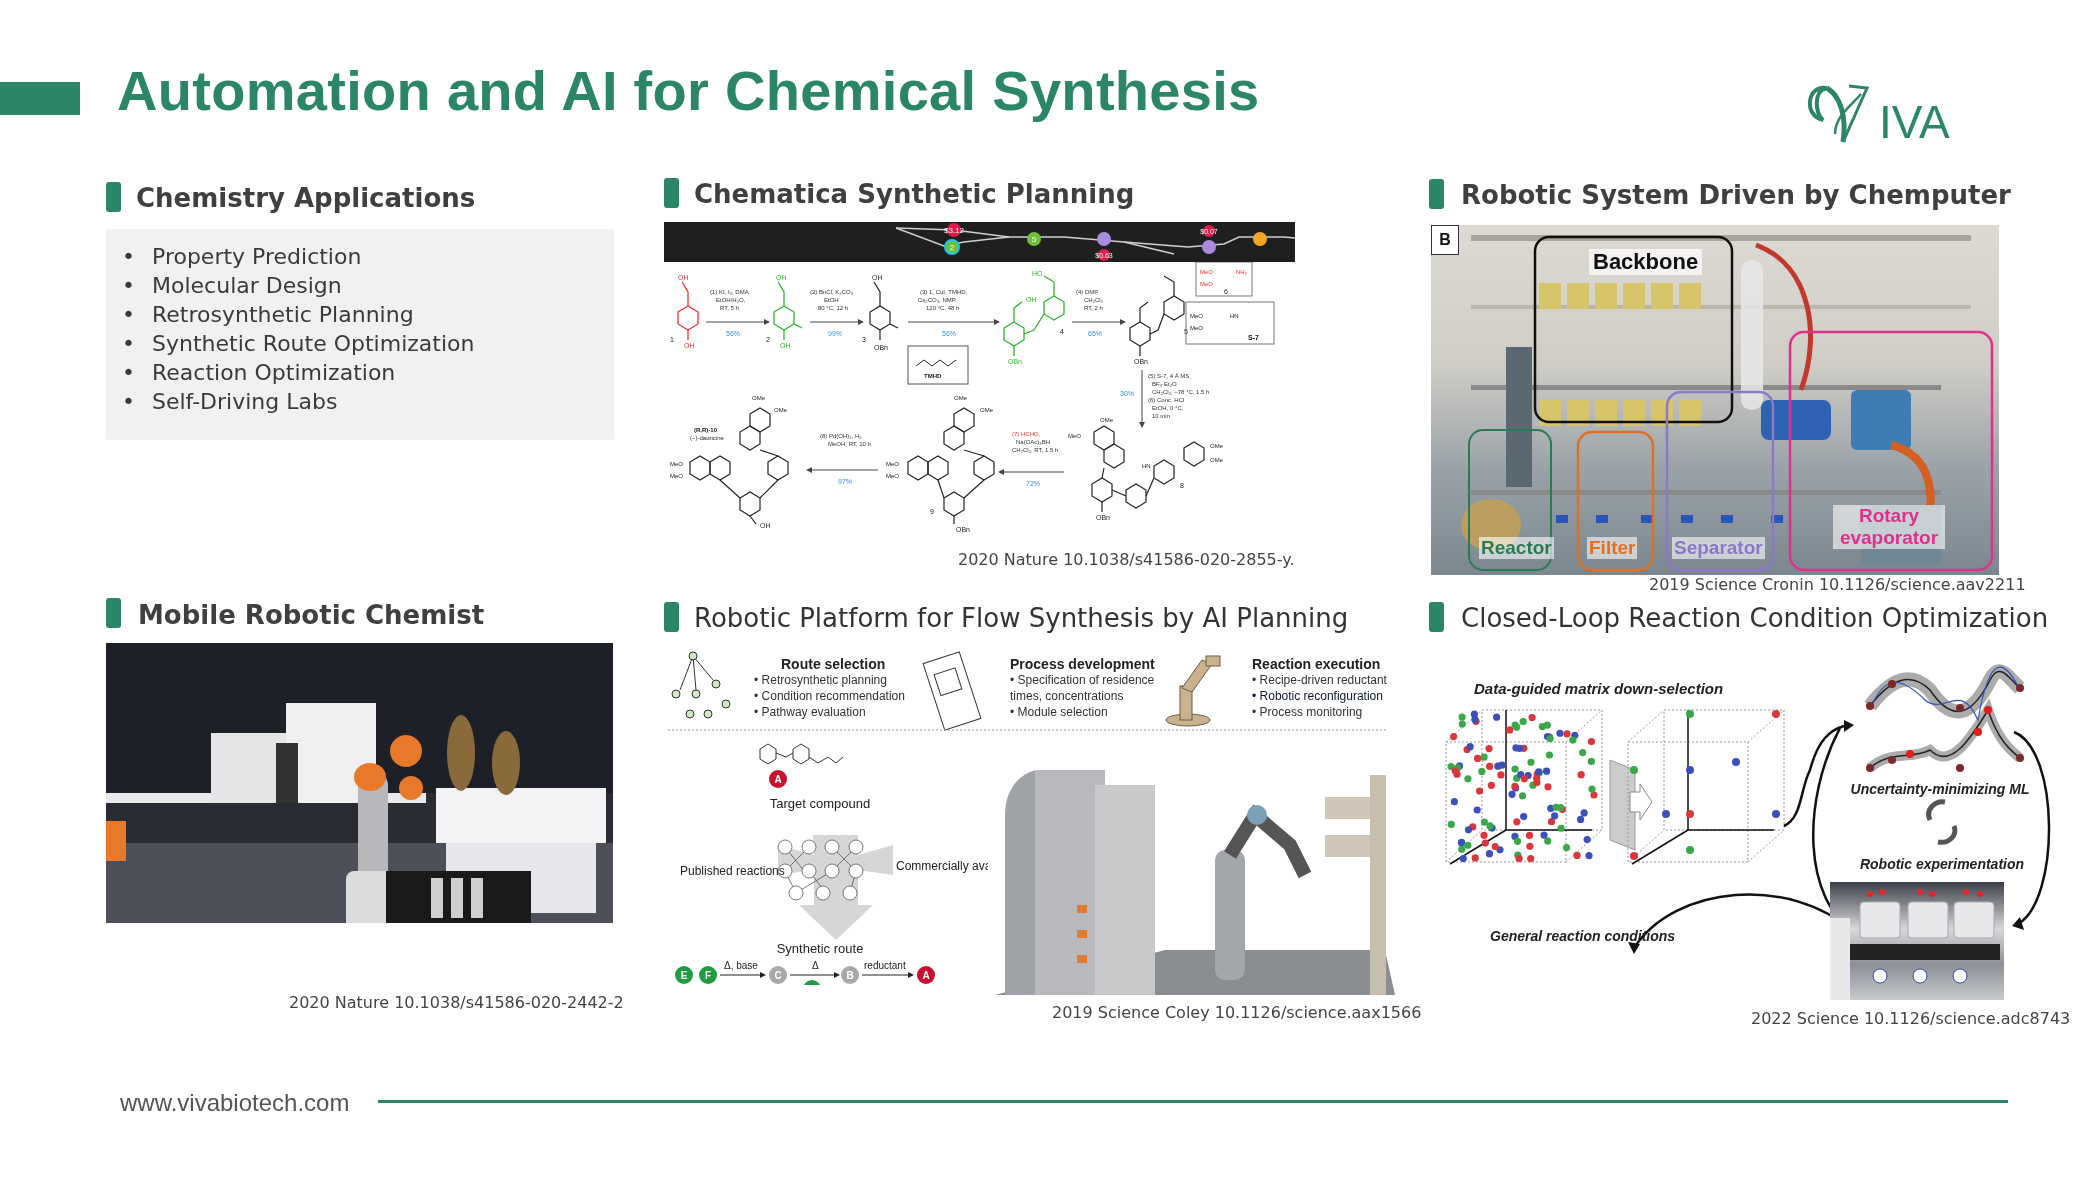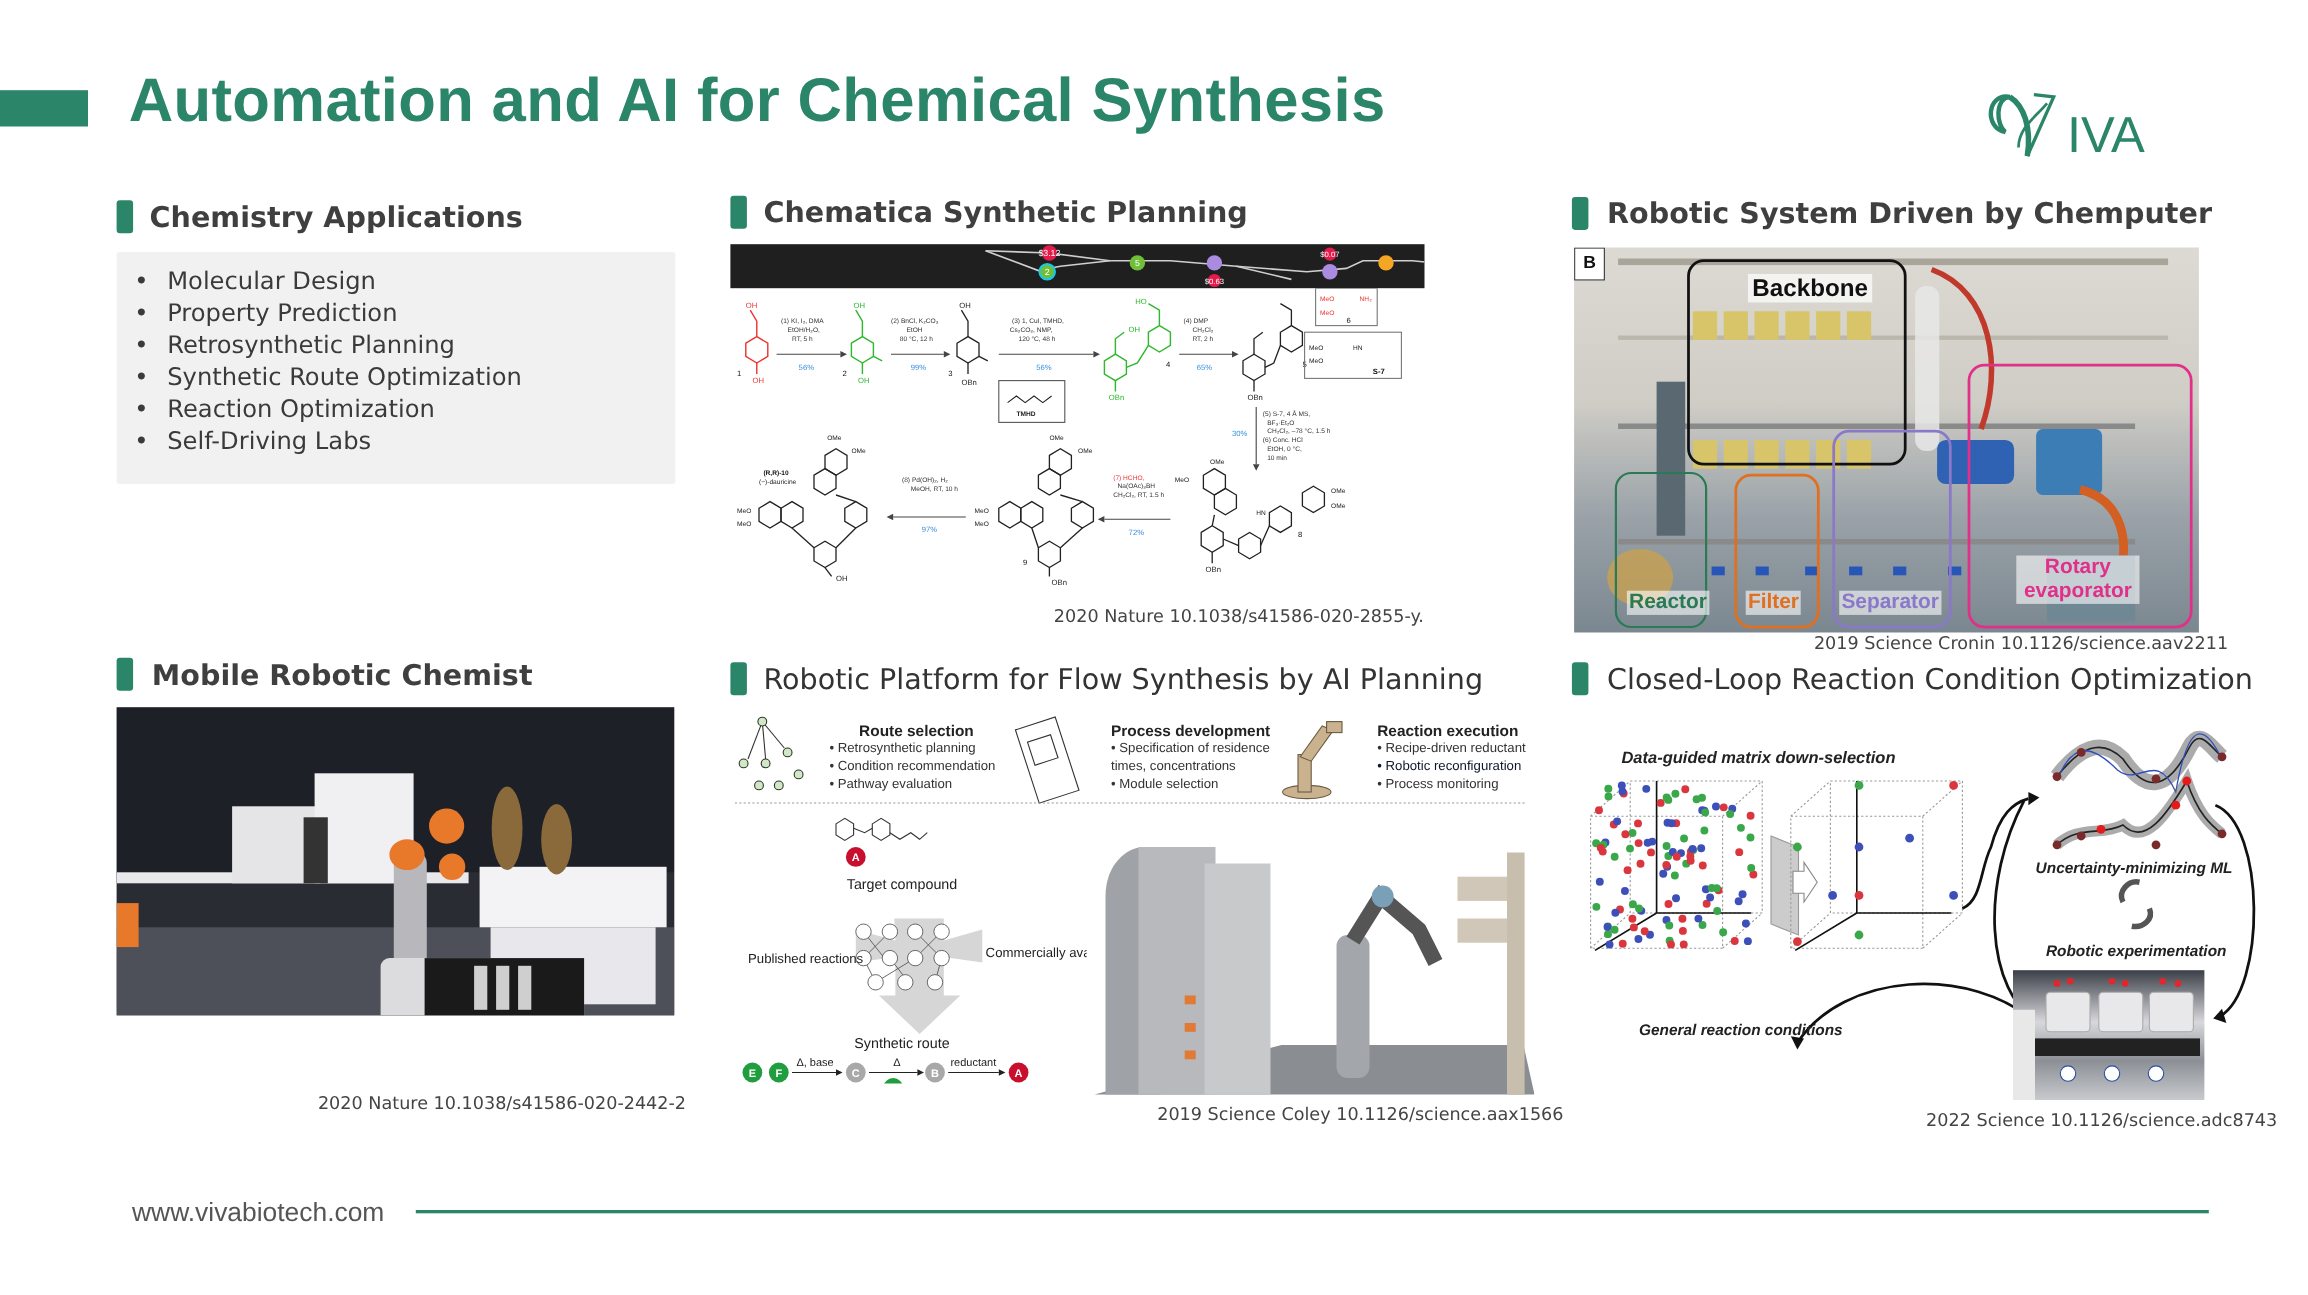--- a/index.html
+++ b/index.html
@@ -38,22 +38,22 @@
     <path d="M38 66 L62 12 L44 10" fill="none" stroke="#2a8569" stroke-width="3"></path>
     <path d="M56 18 C46 30 30 40 30 58" fill="none" stroke="#2a8569" stroke-width="2.5"></path>
     <text x="74" y="62" font-size="46" fill="#2a8569">IVA</text>
   </svg>
 </div>
 
 <div class="abs sec-marker" style="left:106px;top:182px;"></div>
 <div class="abs sec-title" style="left:136px;top:183px;">Chemistry Applications</div>
 <div class="abs apps-box">
   <ul>
+    <li>Property Prediction</li>
     <li>Molecular Design</li>
-    <li>Property Prediction</li>
     <li>Retrosynthetic Planning</li>
     <li>Synthetic Route Optimization</li>
     <li>Reaction Optimization</li>
     <li>Self-Driving Labs</li>
   </ul>
 </div>
 
 <div class="abs sec-marker" style="left:664px;top:178px;"></div>
 <div class="abs sec-title" style="left:694px;top:179px;">Chematica Synthetic Planning</div>
 <div class="abs panel-img" style="left:664px;top:222px;width:631px;height:40px;background:#1f1f1f;">

